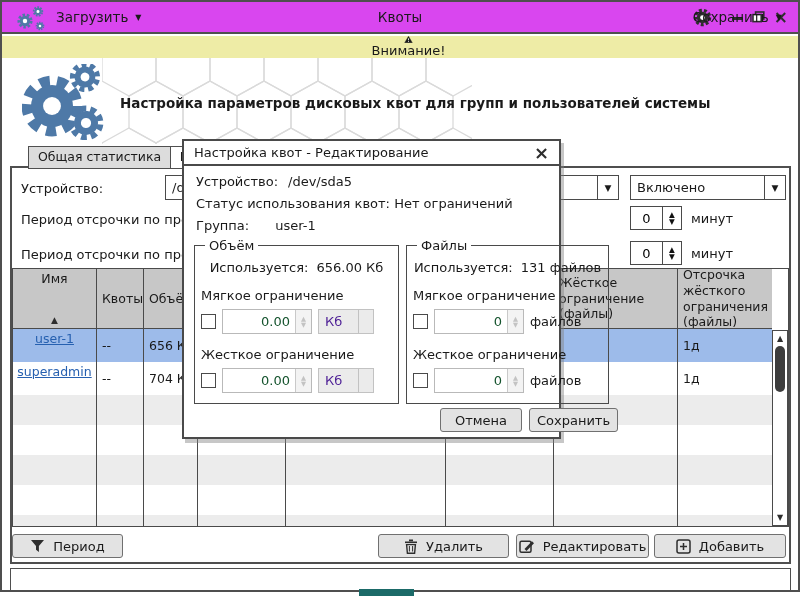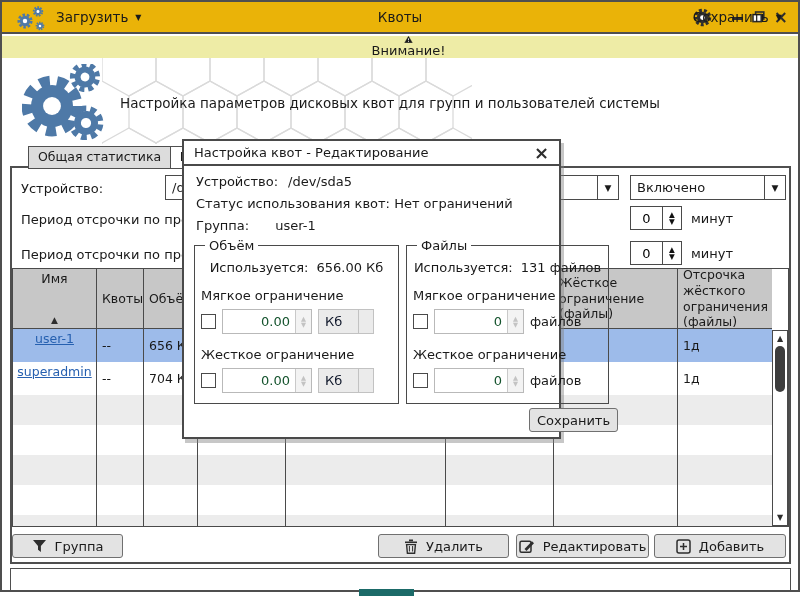--- a/index.html
+++ b/index.html
@@ -2,39 +2,39 @@
 <html><head>
 <meta charset="utf-8">
 <style>
   * { box-sizing: border-box; margin: 0; padding: 0; }
   html,body { width:800px; height:596px; }
   body { position:relative; font-family:"DejaVu Sans", sans-serif; background:#fff; color:#1a1a1a; overflow:hidden; }
 
   .window { position:absolute; left:0; top:0; width:800px; height:592px; border:2px solid #4f4f4f; background:#fff; }
 
   
-  .titlebar { position:absolute; left:0; top:0; width:100%; height:32px; background:#eab308; border-bottom:2px solid #4f4f4f; }
+  .titlebar { position:absolute; left:0; top:0; width:100%; height:32px; background:#d946ef; border-bottom:2px solid #4f4f4f; }
   .app-logo { position:absolute; left:12px; top:3px; }
   .tb-btn { position:absolute; top:0; height:30px; display:flex; align-items:center; gap:7px; font-size:13.5px; cursor:default; }
   .tb-load { left:54px; }
   .tb-title { position:absolute; left:50%; top:0; height:30px; transform:translateX(-50%); display:flex; align-items:center; font-size:13.5px; }
   .tb-right { position:absolute; right:10px; top:0; height:30px; display:flex; align-items:center; gap:16px; }
   .dd { font-size:8px; }
   .win-ctl { display:flex; align-items:center; gap:9px; margin-left:4px; }
   .minbar { width:11px; height:3px; background:#2e2e2e; margin-top:2px; }
   .win-close { font-size:17px; font-weight:bold; color:#2e2e2e; line-height:1; }
 
   
   .warning { position:absolute; left:0; top:34px; width:100%; height:22px; background:#eeeca6; display:flex; align-items:center; padding-left:17px; font-size:13px;flex-direction:column; }
 
   
   .header-zone { position:absolute; left:0; top:56px; width:100%; height:88px; overflow:hidden; }
   .hexbg { position:absolute; left:100px; top:0; }
   .hdr-gears { position:absolute; left:20px; top:6px; }
-  .hdr-title { position:absolute; left:118px; top:37px; width:620px; font-size:13.5px; font-weight:normal; }
+  .hdr-title { position:absolute; left:118px; top:37px; width:620px; font-size:13.5px; font-weight:bold; }
 
   
   .tabs { position:absolute; left:26px; top:144px; display:flex; z-index:2; }
   .tab { height:23px; line-height:20px; padding:0 9px; border:1.5px solid #4f4f4f; font-size:12.5px; white-space:nowrap; }
   .tab-inactive { background:#dcdcdc; }
   .tab-active { background:#fff; margin-left:-1.5px; }
 
   
   .panel { position:absolute; left:8px; top:164px; width:781px; height:398px; border:2px solid #4f4f4f; background:#fff; }
   .flabel { position:absolute; font-size:13px; white-space:nowrap; }
@@ -96,21 +96,21 @@
   .fs-vol { left:10px; width:205px; }
   .fs-files { left:222px; width:203px; }
   .fs legend { padding:0 4px; margin-left:4px; font-size:13px; }
   .used { margin-top:5px; display:flex; justify-content:center; gap:8px; font-size:13px; }
   .lim-label { margin-top:13px; font-size:13px; }
   .lim-row { margin-top:6px; display:flex; align-items:center; gap:6px; }
   .cb { width:15px; height:15px; border:1.5px solid #4a4a4a; background:#fff; flex:0 0 auto; }
   .dspin { display:flex; height:25px; border:1px solid #b9b9b9; background:#fff; }
   .dspin input { width:72px; border:none; text-align:right; padding-right:5px; color:#14532d; font-size:13px; font-family:inherit; background:#fff; outline:none; }
   .darr { width:16px; border-left:1px solid #c9c9c9; background:#f3f3f3; color:#c3c3c3; display:flex; flex-direction:column; align-items:center; justify-content:center; font-size:6.5px; line-height:6px; }
-  .unitbox { display:flex; height:25px; width:56px; border:1px solid #c2c2c2; background:#ebebeb; color:#0f172a; font-size:13px; }
+  .unitbox { display:flex; height:25px; width:56px; border:1px solid #c2c2c2; background:#ebebeb; color:#4c1d95; font-size:13px; }
   .u-t { flex:1; display:flex; align-items:center; padding-left:6px; }
   .u-a { width:15px; border-left:1px solid #c2c2c2; }
   .unit-label { font-size:13px; }
   .dlg-btn { position:absolute; top:267px; height:24px; background:#e3e3e3; border:1.5px solid #707070; border-radius:3px; display:flex; align-items:center; justify-content:center; font-size:13px; cursor:default; }
   .dlg-cancel { left:256px; width:82px; }
   .dlg-save { left:345px; width:89px; }
 </style>
 </head>
 <body>
 
@@ -332,21 +332,21 @@
         <div class="sarr t">▲</div>
         <div class="sthumb"></div>
         <div class="sarr b">▼</div>
       </div>
     </div>
 
     <div class="abtn b-filters">
       <svg width="15" height="14" viewBox="0 0 15 14">
         <path d="M1 1 h13 l-5.1 6 v6 l-2.9 -2.2 v-3.8 Z" fill="#2e2e2e"></path>
       </svg>
-      <span>Группа</span>
+      <span>Период</span>
     </div>
     <div class="abtn b-edit">
       <svg width="16" height="14" viewBox="0 0 16 14">
         <rect x="1" y="2.2" width="11" height="11" rx="1.5" fill="none" stroke="#2e2e2e" stroke-width="1.5"></rect>
         <path d="M5.5 10 L13 2.2 L15 4.2 L7.5 12 Z" fill="#2e2e2e"></path>
       </svg>
       <span>Редактировать</span>
     </div>
     <div class="abtn b-del">
       <svg width="14" height="15" viewBox="0 0 14 15">
@@ -444,17 +444,18 @@
           <input readonly="" value="0" style="">
           <div class="darr">
               <span>▲</span>
               <span>▼</span>
             </div>
         </div>
         <span class="unit-label">файлов</span>
       </div>
     </fieldset>
 
+    <div class="dlg-btn dlg-cancel">Отмена</div>
     <div class="dlg-btn dlg-save">Сохранить</div>
   </div>
 
   <div class="taskbar-item"></div>
 </div>
 
 </body></html>

